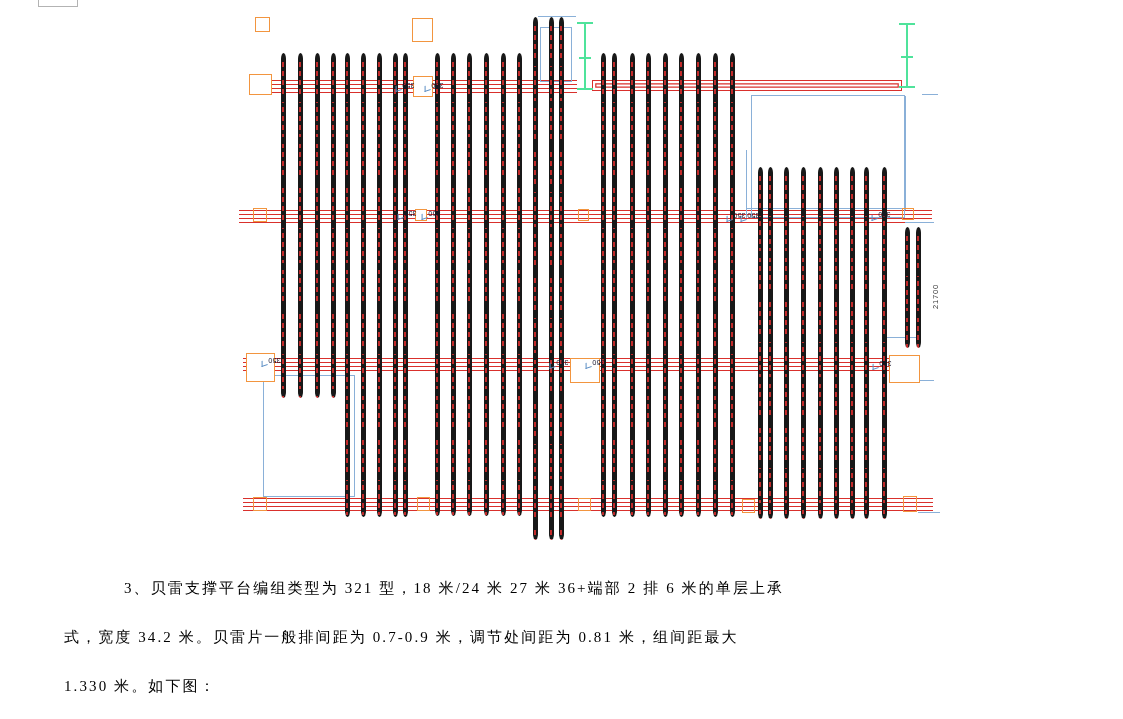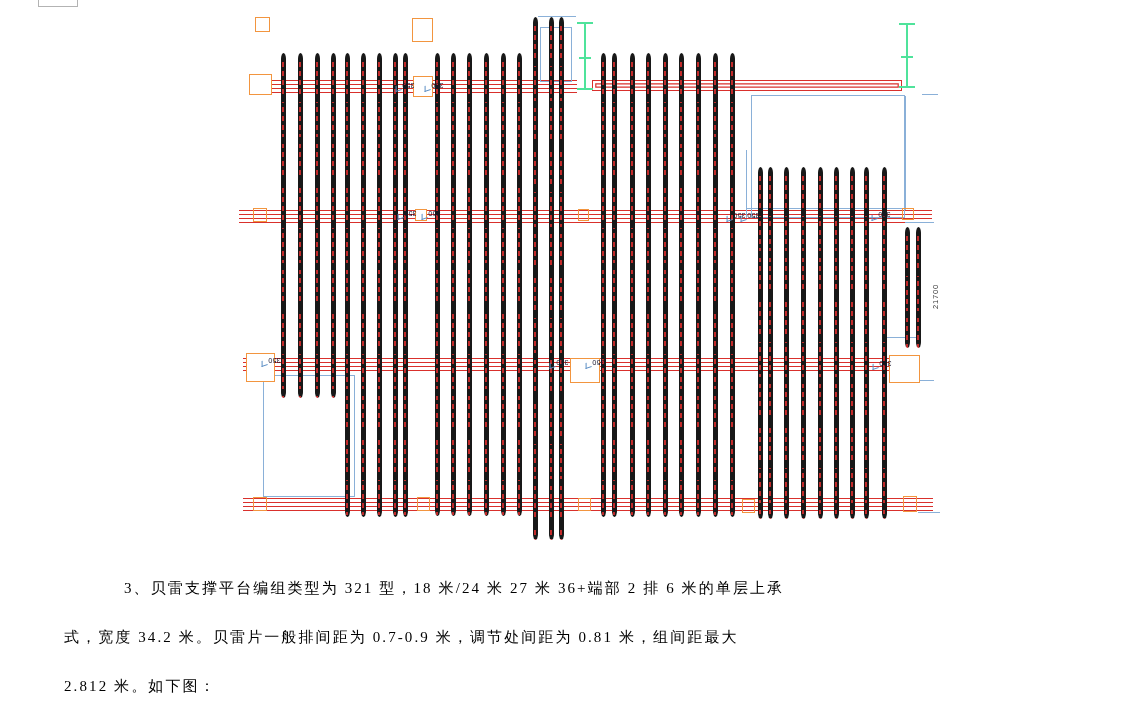--- a/index.html
+++ b/index.html
@@ -155,14 +155,14 @@
     <span class="dim350" style="left: 268px; top: 357px;">350</span>
     <span class="dim350" style="left: 556px; top: 359px;">350</span>
     <span class="dim350" style="left: 592px; top: 359px;">350</span>
     <span class="dim350" style="left: 879px; top: 360px;">350</span>
     <span class="vlabel" style="left: 931px; top: 309px;">21700</span>
   </div>
 
 <div id="para">
   <div class="pline indent">3、贝雷支撑平台编组类型为 321 型，18 米/24 米 27 米 36+端部 2 排 6 米的单层上承</div>
   <div class="pline">式，宽度 34.2 米。贝雷片一般排间距为 0.7-0.9 米，调节处间距为 0.81 米，组间距最大</div>
-  <div class="pline">2.812 米。如下图：</div>
+  <div class="pline">1.330 米。如下图：</div>
 </div>
 
 </body></html>

